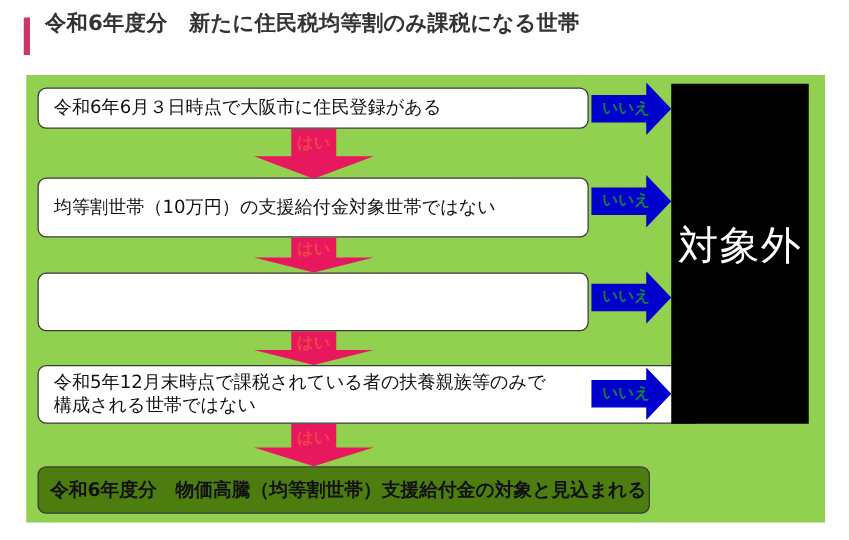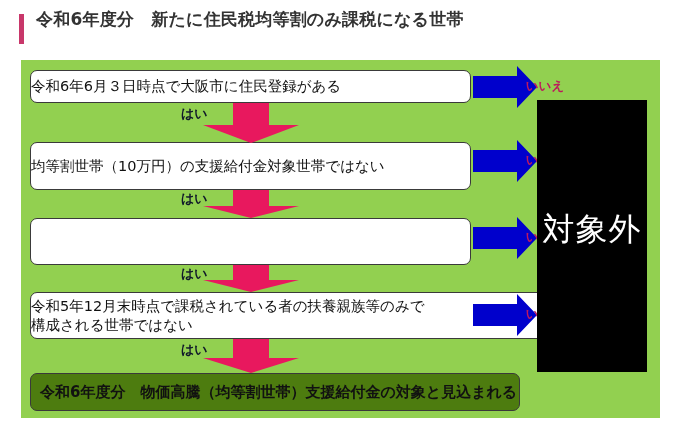--- a/index.html
+++ b/index.html
@@ -3,38 +3,38 @@
 <meta charset="utf-8">
 <style>
   html, body { margin:0; padding:0; background:#ffffff; }
   body { width:679px; height:432px; position:relative; overflow:hidden;
          font-family:"DejaVu Sans","Liberation Sans",sans-serif; }
   .title-bar { position:absolute; left:19px; top:14px; width:5px; height:30px; background:#c8376a; }
   .title { position:absolute; left:36px; top:4px; height:30px; line-height:30px;
            font-size:17px; font-weight:bold; color:#333333; white-space:pre; letter-spacing:0.2px; }
   .panel { position:absolute; left:21px; top:60px; width:639px; height:358px; background:#92d050; }
   .box { position:absolute; background:#ffffff; border:1.5px solid #3a3a3a; border-radius:7px;
-         box-sizing:border-box; padding:3px 0; font-size:14.5px; line-height:19px; color:#111111;
+         box-sizing:border-box; padding:3px 12px; font-size:14.5px; line-height:19px; color:#111111;
          display:flex; flex-direction:column; justify-content:center; }
   .box .line { white-space:nowrap; }
   .final { position:absolute; left:30px; top:373px; width:490px; height:38px; background:#4d7c0f;
            border:1.5px solid #3a3a3a; border-radius:7px; box-sizing:border-box;
            font-size:15px; font-weight:bold; color:#111111; display:flex; align-items:center;
            padding-left:9px; white-space:pre; }
-  .out-box { position:absolute; left:537px; top:67px; width:110px; height:272px; background:#000000;margin-top:33px; }
+  .out-box { position:absolute; left:537px; top:67px; width:110px; height:272px; background:#000000; }
   .out-label { position:absolute; left:0; right:0; top:108px; text-align:center; color:#ffffff;
                font-size:32px; letter-spacing:1px; }
   .yes-arrow { position:absolute; width:140px; height:40px; }
   .yes-arrow svg { position:absolute; left:0; top:0; }
-  .yes-label { position:absolute; left:0; width:140px; top:2px; color:#0f172a;
+  .yes-label { position:absolute; left:0; width:140px; top:2px; text-align:center; color:#ef4444;
                font-size:13px; font-weight:bold; }
   .no-arrow { position:absolute; width:66px; height:42px; }
   .no-arrow svg { position:absolute; left:0; top:0; }
-  .no-label { position:absolute; left:2px; top:12px; width:52px; text-align:center; color:#be185d;
-              font-size:12.5px; font-weight:bold;margin-left:44px; }
+  .no-label { position:absolute; left:2px; top:12px; width:52px; text-align:center; color:#15803d;
+              font-size:12.5px; font-weight:bold; }
 </style>
 </head>
 <body>
 
 <div class="title-bar"></div>
 <div class="title">令和6年度分　新たに住民税均等割のみ課税になる世帯</div>
 
 <div class="panel"></div>
 
 <div class="box" style="left:30px;top:70px;width:441px;height:33px;">

